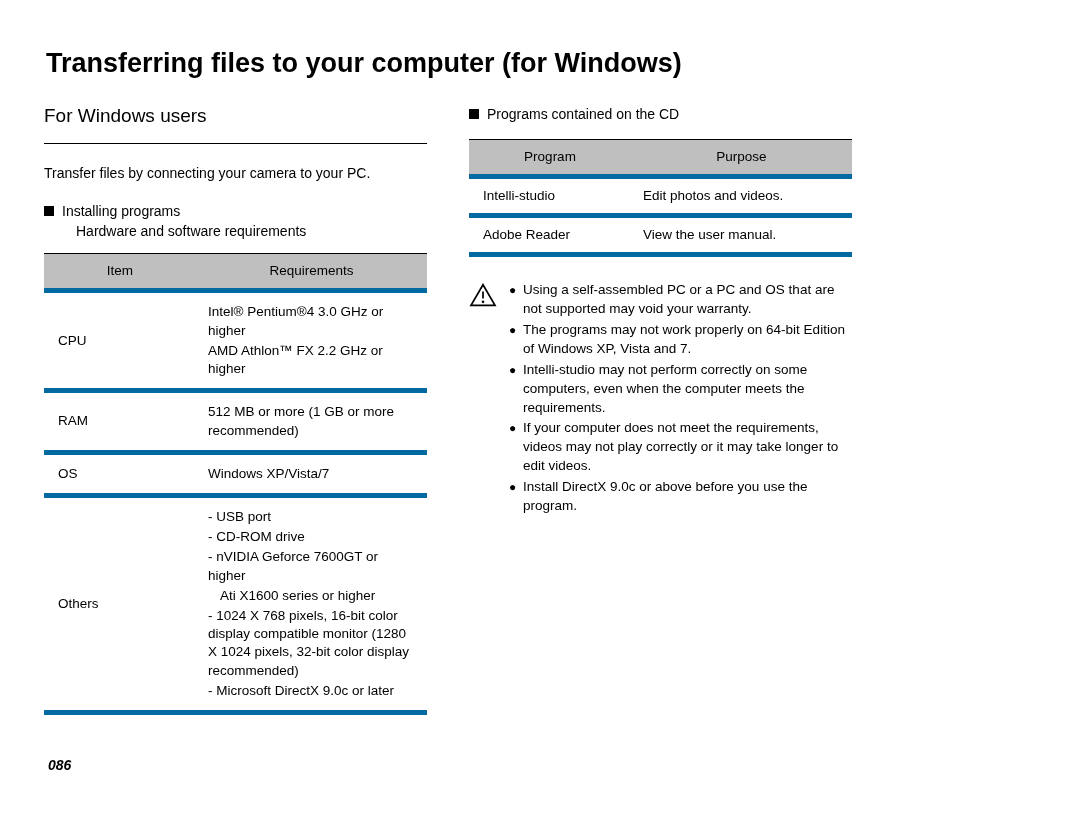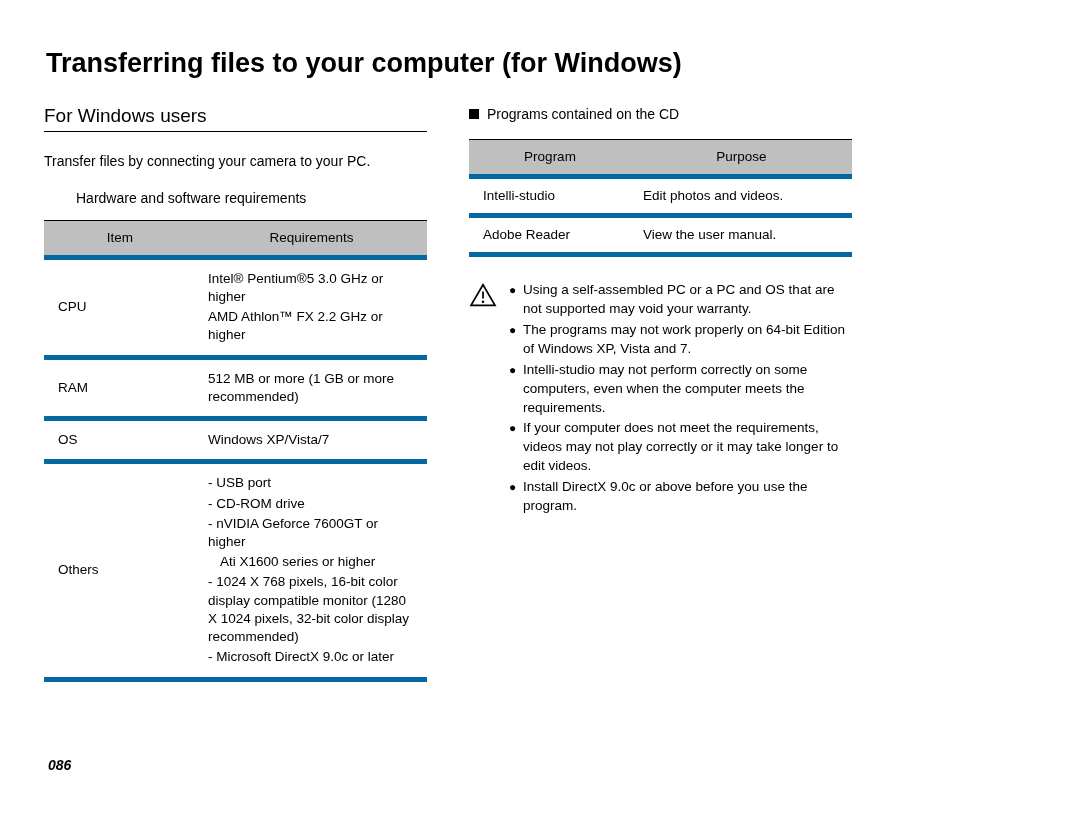--- a/index.html
+++ b/index.html
@@ -28,21 +28,21 @@
   .columns {
     display: flex;
     gap: 42px;
     margin-top: 22px;
   }
   .col { width: 478px; }
   .section-heading {
     font-size: 19px;
     font-weight: normal;
     border-bottom: 1px solid #000;
-    padding-bottom: 4px;
+    padding-bottom: 16px;
     margin: 0 0 20px 0;
   }
   .body-text {
     font-size: 14px;
     line-height: 1.4;
     margin: 0 0 18px 0;
   }
   .sub-head {
     font-size: 14px;
     line-height: 1.4;
@@ -133,34 +133,37 @@
 
   <h1 class="page-title">Transferring files to your computer (for Windows)</h1>
 
   <div class="columns">
 
     <div class="col">
       <h2 class="section-heading">For Windows users</h2>
 
       <p class="body-text">Transfer files by connecting your camera to your PC.</p>
 
+      <div class="sub-head">
+        <span class="marker"></span><span>Installing programs</span>
+      </div>
       <div class="sub-head-secondary">Hardware and software requirements</div>
 
       <table class="spec">
         <thead>
           <tr>
             <th style="width:128px;">Item</th>
             <th>Requirements</th>
           </tr>
         </thead>
         <tbody id="req-body">
             <tr>
               <td class="label">CPU</td>
               <td class="content">
-                <div>Intel® Pentium®5 3.0 GHz or higher</div>
+                <div>Intel® Pentium®4 3.0 GHz or higher</div>
                 <div>AMD Athlon™ FX 2.2 GHz or higher</div>
               </td>
             </tr>
             <tr>
               <td class="label">RAM</td>
               <td class="content">
                 <div>512 MB or more (1 GB or more recommended)</div>
               </td>
             </tr>
             <tr>

